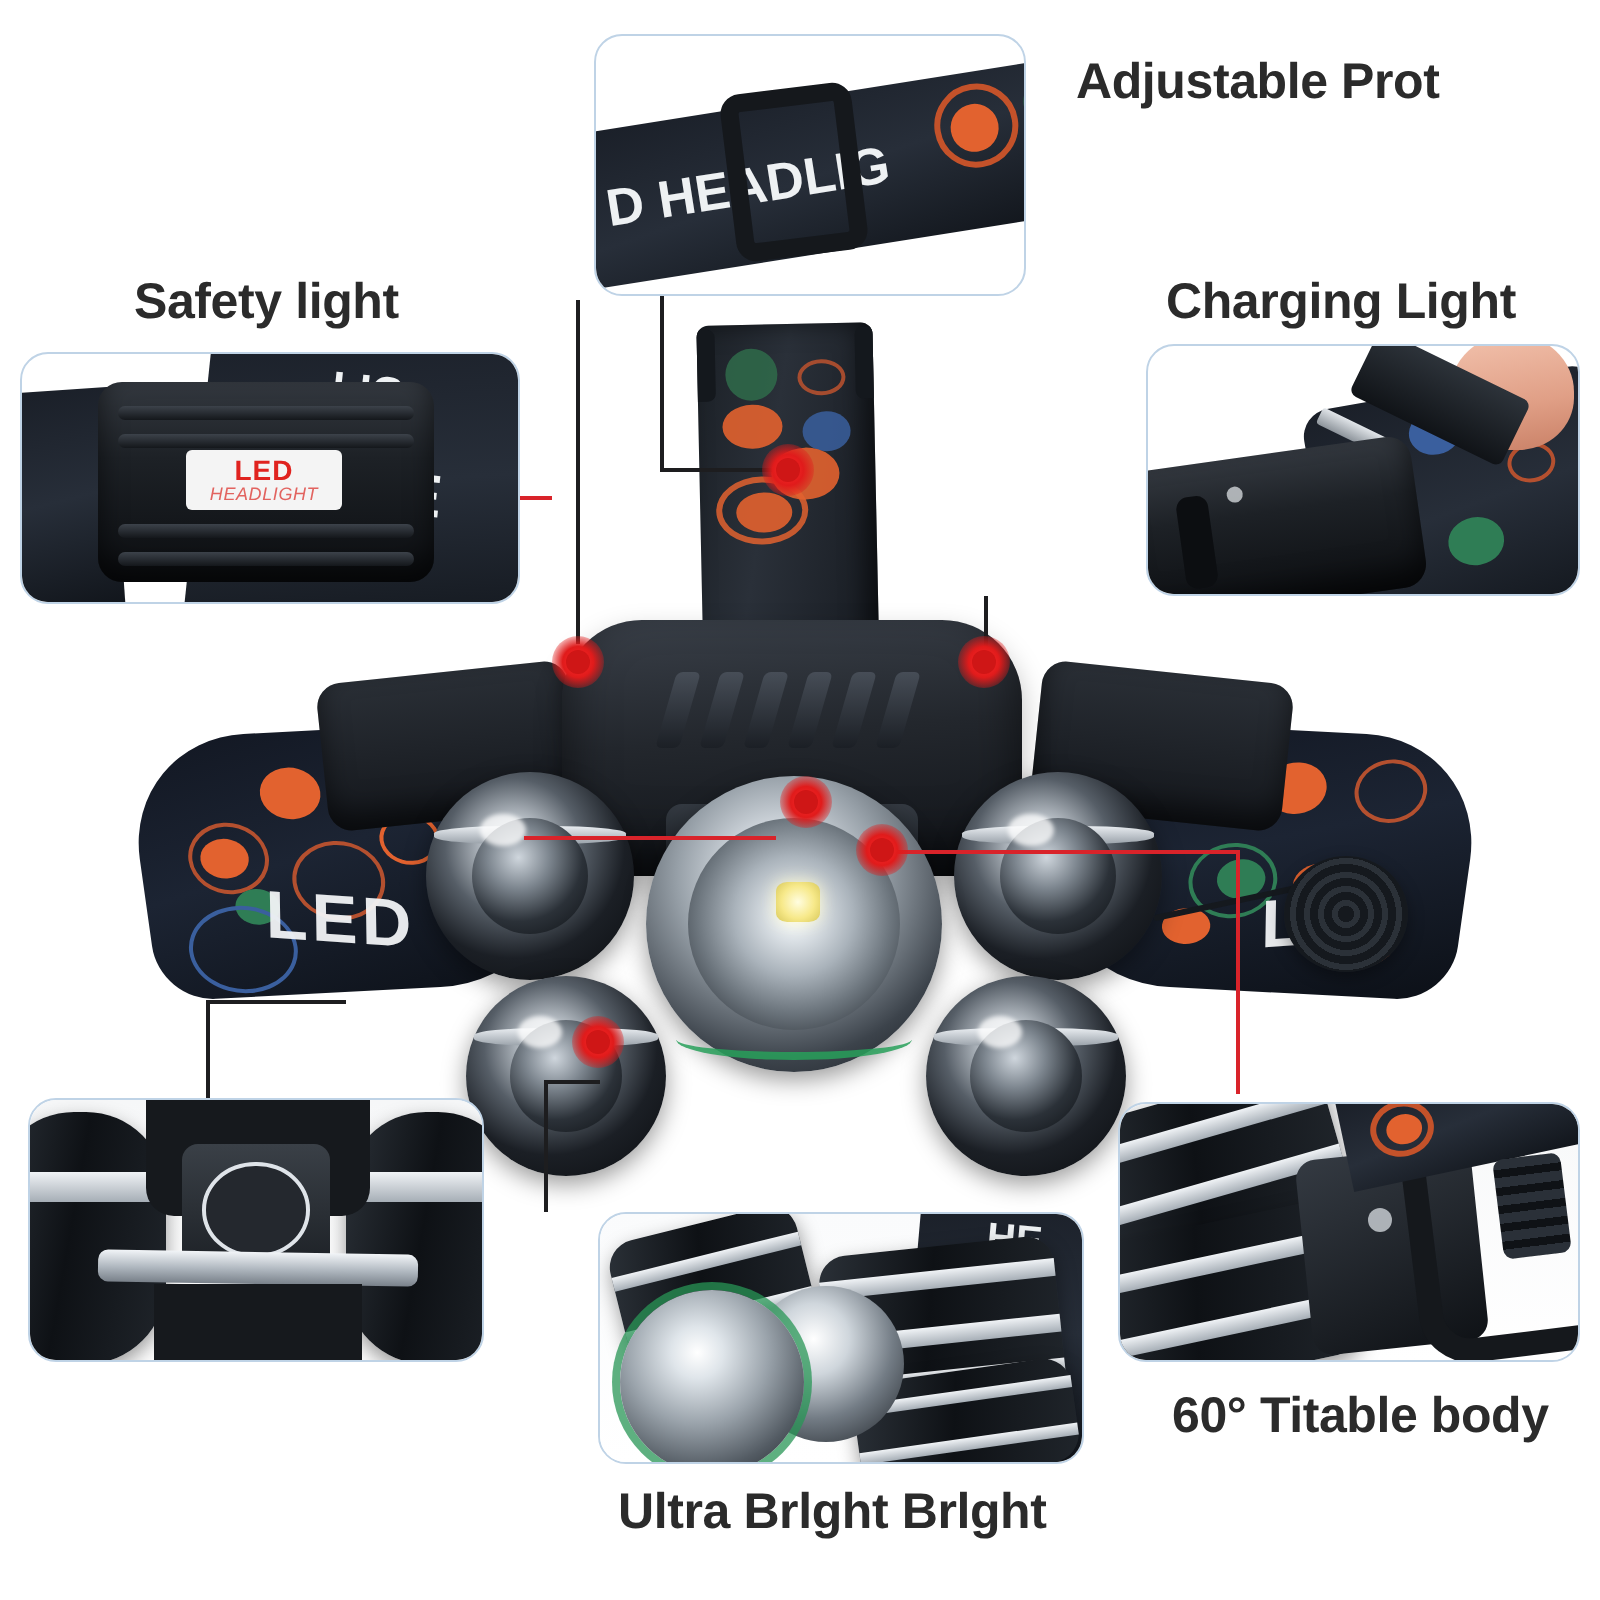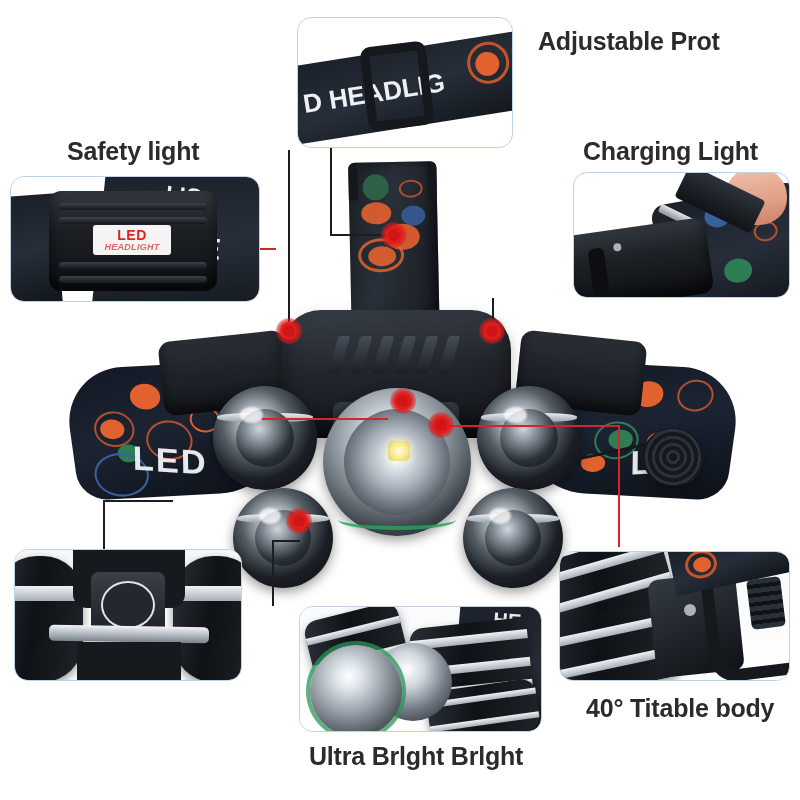--- a/index.html
+++ b/index.html
@@ -195,21 +195,21 @@
   .ledbox .stripe {
     position: absolute; left: 6%; right: 6%; height: 7px;
     background: linear-gradient(180deg,#3c424a,#14171b); border-radius: 4px;
   }
   .ledtag {
     position: absolute; background: #f4f4f4; border-radius: 3px;
     display: flex; flex-direction: column; align-items: center; justify-content: center;
     line-height: 1.05;
   }
   .ledtag .t1 { color: #e0231f; font-size: 14px; font-weight: 700; letter-spacing: .5px; }
-  .ledtag .t2 { color: #e2635f; font-size: 9px; font-weight: 700; font-style: italic; letter-spacing: .3px; }
+  .ledtag .t2 { color: #e2635f; font-size: 9px; font-weight: 400; font-style: italic; letter-spacing: .3px; }
 
   .strapseg {
     position: absolute;
     background: linear-gradient(170deg,#1a1f28 0%,#272e39 50%,#11151b 100%);
     overflow: hidden;
   }
   .strapseg .w { position: absolute; color: #eef1f3; font-weight: 700; }
 
   .buckle {
     position: absolute; border: 9px solid #15181c; border-radius: 10px;
@@ -503,15 +503,15 @@
       <div class="hinge" style="left:92px; top:24px; width:88px; height:98px; transform:rotate(-6deg);"></div>
       <div style="position:absolute;left:124px;top:52px;width:12px;height:12px;border-radius:50%;background:#cfd5da;opacity:.8"></div>
       <div class="bracket" style="right:-24px; top:6px; width:108px; height:120px; transform:rotate(-7deg);"></div>
       <div class="strapseg" style="right:-2px; top:-14px; width:120px; height:46px; transform:rotate(-12deg);">
         <div style="position:absolute;left:14px;top:6px;width:32px;height:28px;border-radius:50%;border:3px solid #c4522a"></div>
         <div style="position:absolute;left:22px;top:13px;width:18px;height:15px;border-radius:50%;background:#e2622f"></div>
       </div>
       <div style="position:absolute;right:6px;top:26px;width:34px;height:50px;background:repeating-linear-gradient(180deg,#2a3038 0 5px,#0f1216 5px 9px);border-radius:5px;transform:rotate(-7deg)"></div>
     </div>
   </div>
-  <div class="label" style="left:586px; top:694px;">40° Titable body</div>
+  <div class="label" style="left:586px; top:694px;">60° Titable body</div>
 
 </div>
 
 </body></html>

